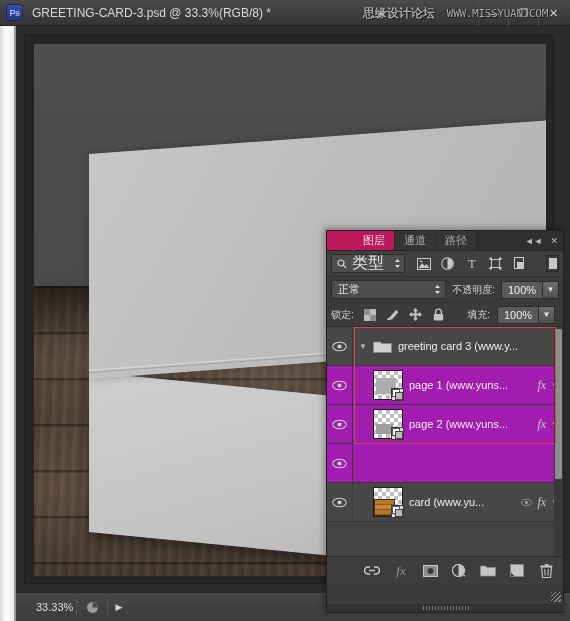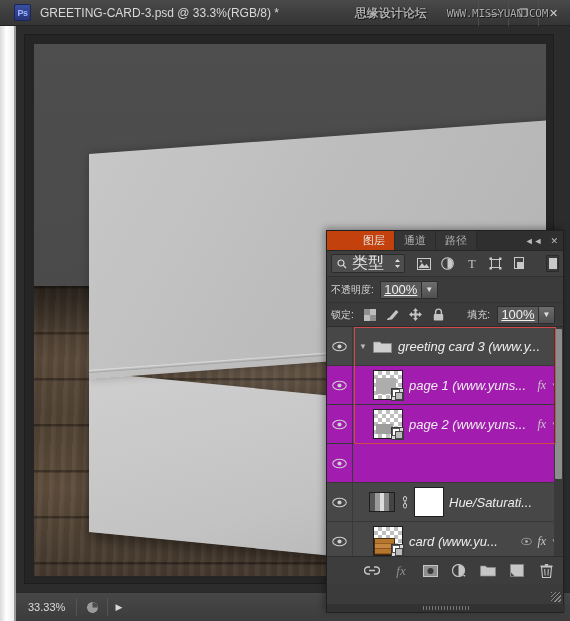--- a/index.html
+++ b/index.html
@@ -14,35 +14,35 @@
   #app { position:relative; width:570px; height:621px; background:#3f3f3f; }
 
   
   .titlebar {
     position:absolute; left:0; top:0; width:570px; height:26px;
     background:linear-gradient(to bottom,#4a4a4a 0%,#3d3d3d 55%,#353535 100%);
     border-bottom:1px solid #232323;
     display:flex; align-items:center;
   }
   .ps-logo {
-    width:17px; height:17px; margin-left:14px; margin-right:9px;
+    width:17px; height:17px; margin-left:6px; margin-right:9px;
     background:linear-gradient(to bottom,#3a4fa0,#28357a);
     border:1px solid #1b2559; border-radius:2px;
     color:#9fb6ff; font-size:9px; font-weight:bold;
     display:flex; align-items:center; justify-content:center;
     letter-spacing:-0.5px;
   }
   .title-text { font-size:12px; color:#d8d8d8; white-space:nowrap; }
   .win-controls { position:absolute; right:2px; top:0; height:26px; display:flex; align-items:stretch; }
   .win-btn { width:30px; display:flex; align-items:center; justify-content:center;
              color:#cfcfcf; font-size:11px; border-left:1px solid #4d4d4d; }
   .win-btn .gl { display:block; }
   .watermark {
     position:absolute; right:22px; top:5px; height:17px;
-    display:flex; align-items:center; gap:20px;
+    display:flex; align-items:center; gap:12px;
     font-size:12px; color:#b8b8b8; opacity:.92;
     text-shadow:0 0 1px #000, 1px 1px 0 rgba(0,0,0,.6);
     letter-spacing:0px; white-space:nowrap;
     font-family:"DejaVu Sans",sans-serif;
   }
   .wm-cn { font-weight:bold; }
   .wm-url { font-family:"DejaVu Sans Mono",monospace; font-size:11px; letter-spacing:-0.3px; }
 
   
   .left-rail { position:absolute; left:0; top:26px; width:16px; height:595px;
@@ -84,36 +84,36 @@
                  background:linear-gradient(to bottom,rgba(255,255,255,.55),rgba(0,0,0,.18));
                  transform:skewY(-4.2deg); transform-origin:left top; }
   .card-shadow { position:absolute; left:40px; top:452px; width:420px; height:40px;
                  background:radial-gradient(ellipse at 50% 50%, rgba(0,0,0,.55), rgba(0,0,0,0) 70%);
                  transform:skewY(4deg); }
 
   
   .statusbar { position:absolute; left:16px; top:592px; width:554px; height:29px;
                background:linear-gradient(to bottom,#474747,#3c3c3c);
                border-top:1px solid #2a2a2a; display:flex; align-items:center; }
-  .zoom-val { width:60px; padding-left:12px; color:#dcdcdc; font-size:11px; }
+  .zoom-val { width:60px; padding-left:20px; color:#dcdcdc; font-size:11px; }
   .sb-sep { width:1px; height:18px; background:#2e2e2e; border-right:1px solid #555; }
   .sb-icon { width:30px; display:flex; align-items:center; justify-content:center; }
   .doc-size { flex:0 0 auto; padding:0 10px 0 44px; color:#dcdcdc; font-size:11px; white-space:nowrap; }
   .sb-arrow { width:22px; display:flex; align-items:center; justify-content:center; color:#d8d8d8; font-size:9px; }
   .sb-rest { flex:1; }
 
   
   .panel { position:absolute; left:326px; top:230px; width:238px; height:383px;
            background:#3b3b3b; border:1px solid #202020;
            box-shadow:-2px -2px 7px rgba(0,0,0,.35); }
   .panel-tabs { display:flex; height:20px; background:#2f2f2f; border-bottom:1px solid #262626;
                 position:relative; align-items:stretch; }
   .ptab { padding:0 9px; display:flex; align-items:center; font-size:11px; color:#aeaeae;
           background:#353535; border-right:1px solid #2a2a2a; }
-  .ptab.active { background:#c2410c; color:#e6e6e6;padding-left:36px; }
+  .ptab.active { background:#be185d; color:#e6e6e6;padding-left:36px; }
   .panel-hdr-btns { position:absolute; right:3px; top:0; height:20px; display:flex; align-items:center; gap:4px; }
   .hdr-btn { color:#bbb; font-size:9px; line-height:1; padding:2px; }
 
   .filter-row { height:26px; display:flex; align-items:center; padding:0 4px; gap:5px;
                 background:#3f3f3f; border-bottom:1px solid #303030; }
   .kind-select { display:flex; align-items:center; gap:5px; height:19px; padding:0 3px 0 5px;
                  background:#4d4d4d; border:1px solid #2c2c2c; border-radius:2px; min-width:74px; }
   .kind-select .lbl { font-size:16px; color:#e2e2e2; flex:1; }
   .filter-icons { display:flex; align-items:center; gap:9px; margin-left:6px; }
   .fico { width:15px; height:15px; display:flex; align-items:center; justify-content:center; color:#c9c9c9; }
@@ -121,21 +121,21 @@
                    border:1px solid #2a2a2a; display:flex; align-items:center; justify-content:center; }
 
   .blend-row { height:26px; display:flex; align-items:center; padding:0 4px; gap:6px;
                border-bottom:1px solid #343434; }
   .blend-select { display:flex; align-items:center; height:19px; width:118px; padding:0 4px 0 6px;
                   background:#4d4d4d; border:1px solid #2c2c2c; border-radius:2px; }
   .blend-select .lbl { flex:1; font-size:11px; color:#e8e8e8; }
   .lbl-inline { font-size:10px; color:#d5d5d5; white-space:nowrap; }
   .num-field { width:42px; height:18px; background:#5a5a5a; border:1px solid #2c2c2c;
                display:flex; align-items:center; justify-content:center;
-               font-size:13px; color:#f0f0f0; border-radius:1px;text-decoration:underline; }
+               font-size:11px; color:#f0f0f0; border-radius:1px; }
   .num-arrow { width:16px; height:18px; background:linear-gradient(to bottom,#6d6d6d,#4f4f4f);
                border:1px solid #2c2c2c; border-left:none; display:flex;
                align-items:center; justify-content:center; font-size:8px; color:#e0e0e0; border-radius:0 2px 2px 0; }
 
   .lock-row { height:24px; display:flex; align-items:center; padding:0 4px; gap:7px;
               border-bottom:1px solid #2c2c2c; }
   .lock-icons { display:flex; align-items:center; gap:9px; margin-left:2px; }
   .lk { width:14px; height:14px; display:flex; align-items:center; justify-content:center; color:#c4c4c4; }
 
   .layer-list { position:relative; height:229px; overflow:hidden; background:#434343; }
@@ -147,21 +147,21 @@
   .eye { width:15px; height:11px; }
   .row-body { flex:1; display:flex; align-items:center; gap:6px; padding-left:6px; height:100%; position:relative; }
   .thumb { width:30px; height:30px; border:1px solid #1e1e1e; position:relative; flex:none;
            background-image:
              linear-gradient(45deg,#bfbfbf 25%,transparent 25%,transparent 75%,#bfbfbf 75%),
              linear-gradient(45deg,#bfbfbf 25%,#fff 25%,#fff 75%,#bfbfbf 75%);
            background-size:8px 8px; background-position:0 0,4px 4px; }
   .thumb .shape { position:absolute; }
   .thumb-badge { position:absolute; right:-2px; bottom:-2px; width:13px; height:13px;
                  background:#d9d9d9; border:1px solid #3a3a3a; }
-  .layer-name { font-size:13px; color:#ededed; white-space:nowrap; overflow:hidden;font-style:italic; }
+  .layer-name { font-size:11px; color:#ededed; white-space:nowrap; overflow:hidden; }
   .row-right { margin-left:auto; display:flex; align-items:center; gap:5px; padding-right:4px; }
   .fx-mark { font-style:italic; font-family:"Liberation Serif",serif; font-size:12px; color:#c9c9c9; }
   .eye-small { width:11px; height:9px; }
   .caret { color:#b9b9b9; font-size:8px; }
   .sel-outline { position:absolute; left:27px; top:0; width:202px; height:117px;
                  border:1px solid #d04a4a; pointer-events:none; z-index:5; }
   .list-scroll { position:absolute; right:0; top:0; width:9px; height:229px; background:#3a3a3a; }
   .list-thumb { position:absolute; right:1px; top:2px; width:7px; height:150px;
                 background:#8d8d8d; border-radius:1px; }
 
@@ -304,20 +304,27 @@
           </svg>
         </span>
       </div>
 
       <div class="filter-toggle">
         <span style="width:8px;height:11px;background:#c9c9c9;display:block"></span>
       </div>
     </div>
 
     <div class="blend-row">
+      <div class="blend-select">
+        <span class="lbl">正常</span>
+        <svg width="7" height="11" viewBox="0 0 7 11">
+          <path d="M3.5 1 L6 4 L1 4 Z" fill="#dcdcdc"></path>
+          <path d="M3.5 10 L6 7 L1 7 Z" fill="#dcdcdc"></path>
+        </svg>
+      </div>
       <span class="lbl-inline">不透明度:</span>
       <div style="display:flex">
         <div class="num-field">100%</div>
         <div class="num-arrow">▼</div>
       </div>
     </div>
 
     <div class="lock-row">
       <span class="lbl-inline">锁定:</span>
       <div class="lock-icons">
@@ -425,40 +432,20 @@
 
       <div class="layer-row sel">
         <div class="eye-cell">
           <svg class="eye" viewBox="0 0 16 11">
             <ellipse cx="8" cy="5.5" rx="7.2" ry="4.6" fill="none" stroke="#cfcfcf" stroke-width="1.1"></ellipse>
             <circle cx="8" cy="5.5" r="2.2" fill="#cfcfcf"></circle>
           </svg>
         </div>
       </div>
 
-      <div class="layer-row">
-        <div class="eye-cell">
-          <svg class="eye" viewBox="0 0 16 11">
-            <ellipse cx="8" cy="5.5" rx="7.2" ry="4.6" fill="none" stroke="#cfcfcf" stroke-width="1.1"></ellipse>
-            <circle cx="8" cy="5.5" r="2.2" fill="#cfcfcf"></circle>
-          </svg>
-        </div>
-        <div class="row-body" style="padding-left:16px;gap:5px">
-          <div class="adj-thumb"></div>
-          <span class="link-ico">
-            <svg width="8" height="13" viewBox="0 0 8 13">
-              <rect x="2.5" y="0.5" width="3" height="4.5" rx="1.5" fill="none" stroke="#d0d0d0"></rect>
-              <rect x="2.5" y="7.5" width="3" height="4.5" rx="1.5" fill="none" stroke="#d0d0d0"></rect>
-              <line x1="4" y1="4.5" x2="4" y2="8" stroke="#d0d0d0"></line>
-            </svg>
-          </span>
-          <div class="mask-thumb"></div>
-          <span class="layer-name">Hue/Saturati...</span>
-        </div>
-      </div>
 
       <div class="layer-row">
         <div class="eye-cell">
           <svg class="eye" viewBox="0 0 16 11">
             <ellipse cx="8" cy="5.5" rx="7.2" ry="4.6" fill="none" stroke="#cfcfcf" stroke-width="1.1"></ellipse>
             <circle cx="8" cy="5.5" r="2.2" fill="#cfcfcf"></circle>
           </svg>
         </div>
         <div class="row-body" style="padding-left:20px">
           <div class="thumb">

